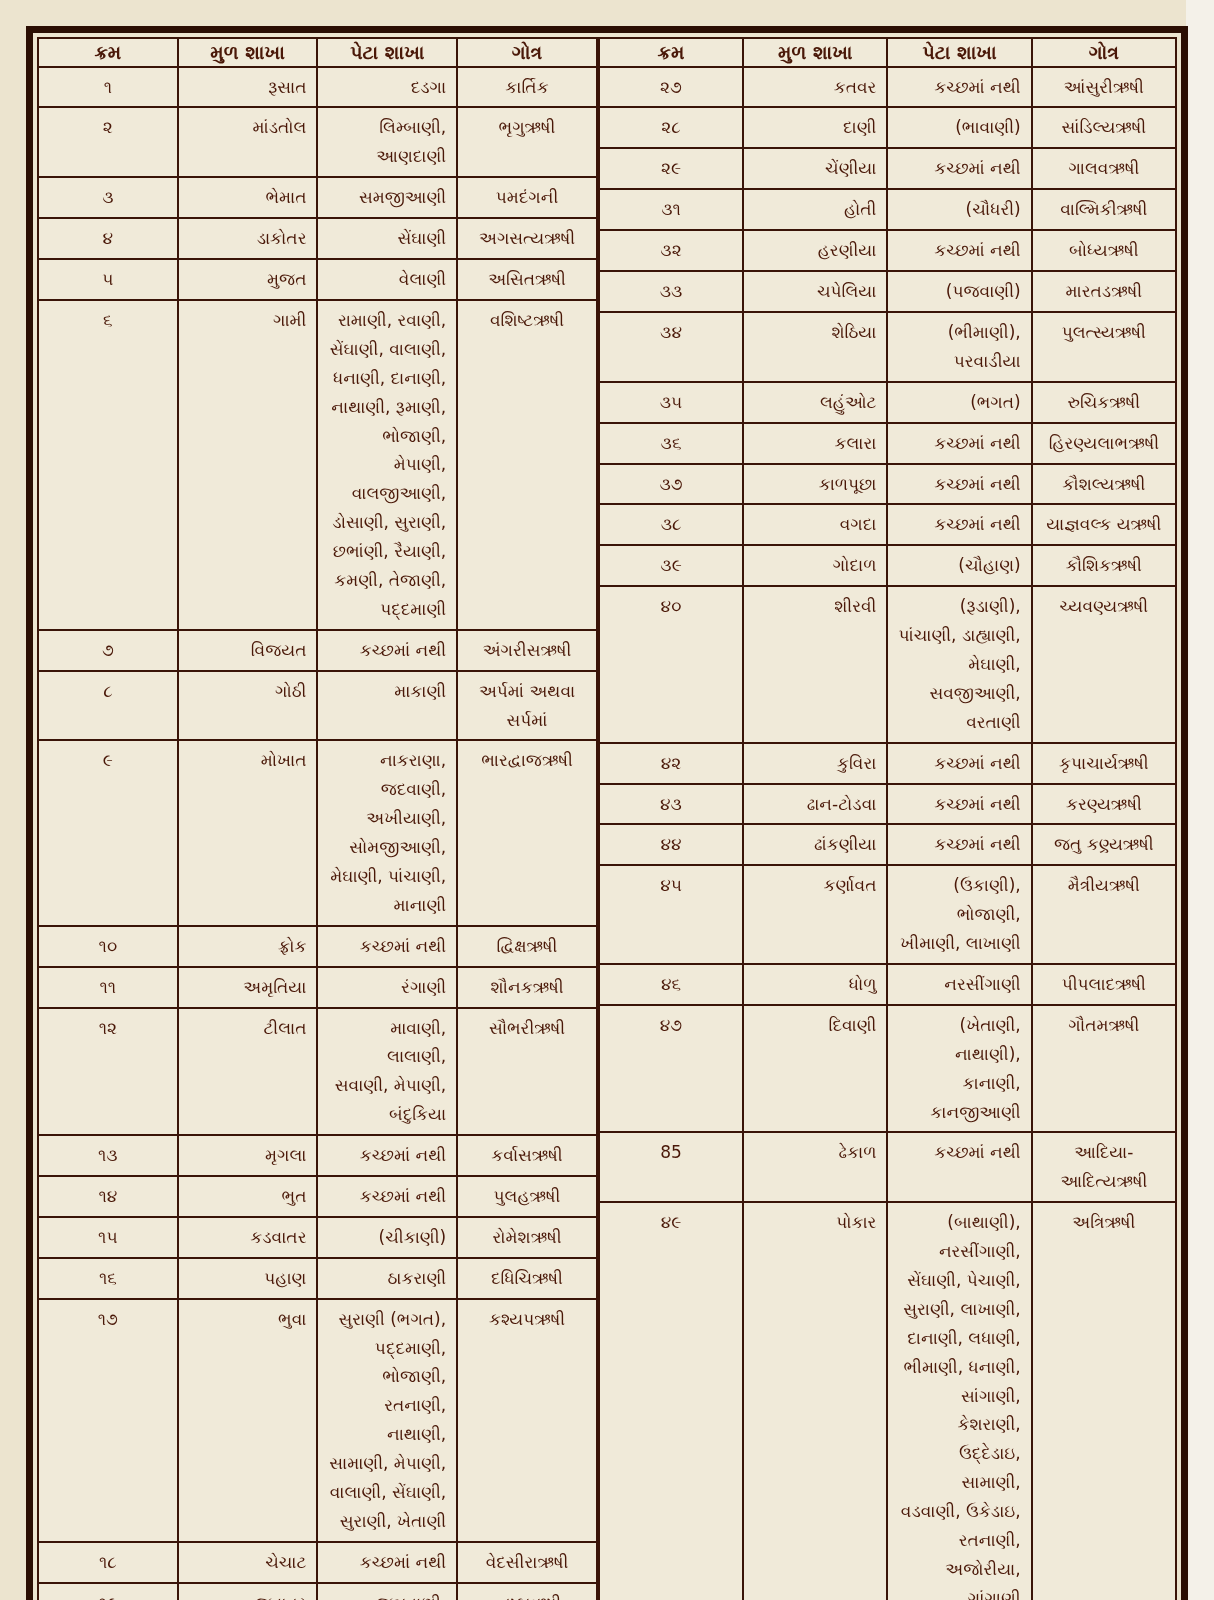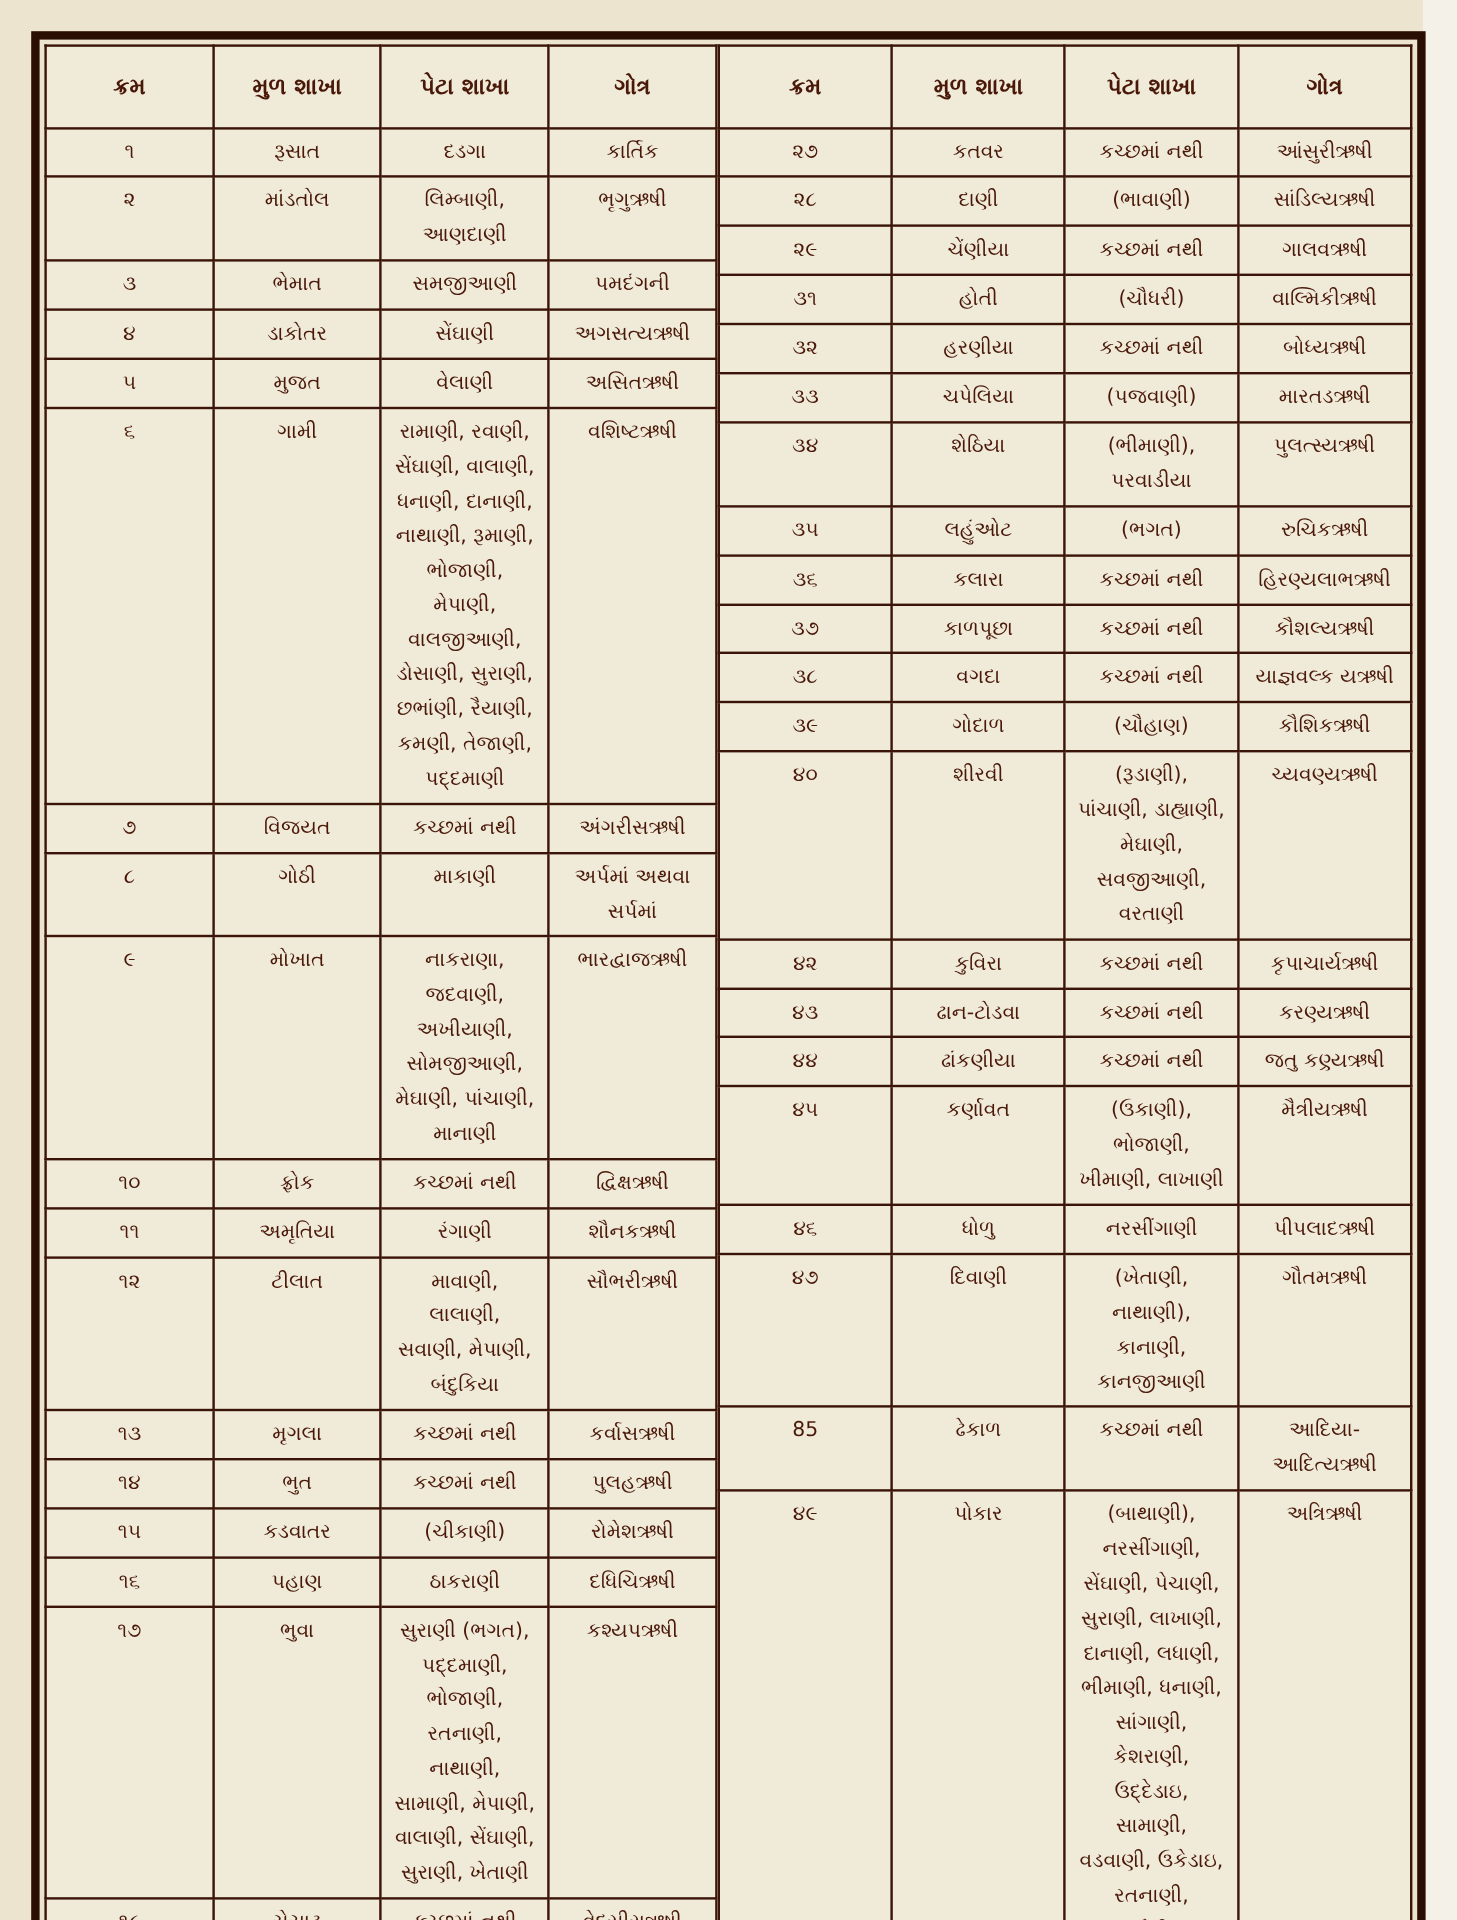--- a/index.html
+++ b/index.html
@@ -42,26 +42,26 @@
     vertical-align:top;
     padding:5px 10px;
     line-height:1.7;
     font-size:17px;
     word-wrap:break-word;
   }
   table.branch-table th{
     font-size:19px;
     font-weight:bold;
     text-align:center;
-    padding:20px 4px;
+    padding:0 4px;
     line-height:1.4;
   }
   td.no{width:9%; text-align:center; padding-left:2px; padding-right:4px;}
-  td.main{width:20.5%; text-align:center;}
-  td.sub{width:40.5%; text-align:center;}
+  td.main{width:20.5%; text-align:right;}
+  td.sub{width:40.5%; text-align:right;}
   td.gotra{width:30%; text-align:center; padding-right:8px;}
 </style>
 </head>
 <body>
 
 <div class="page">
   <div class="frame">
     <div class="panels">
 
       <div class="panel-left">

